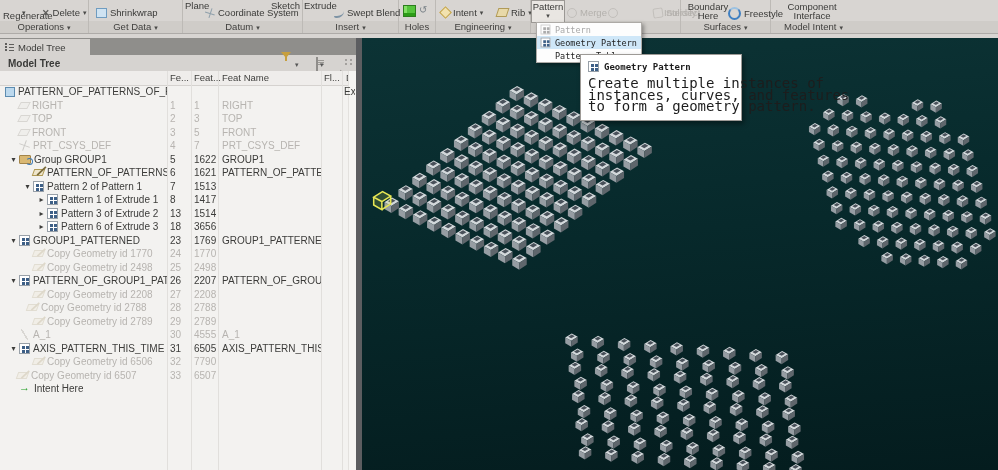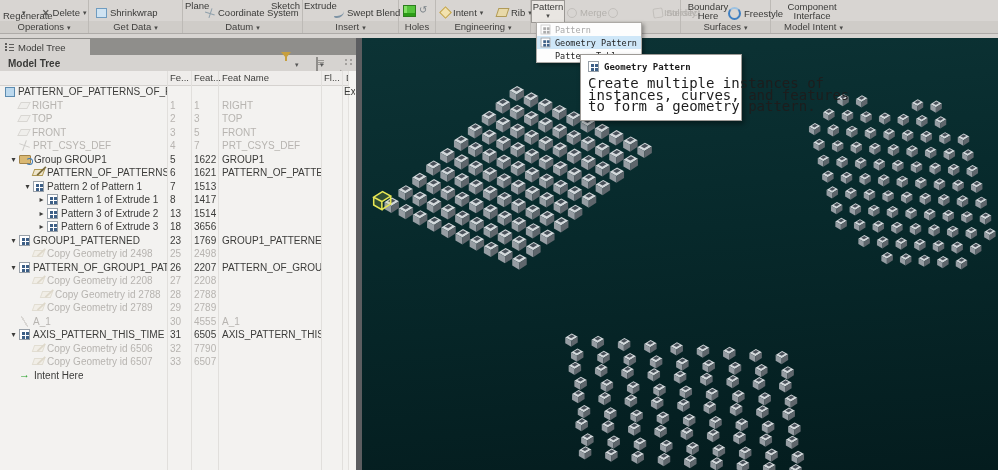--- a/index.html
+++ b/index.html
@@ -687,20 +687,31 @@
           </div>
           <span class="cell fe">23</span>
           <span class="cell id">1769</span>
           <span class="cell nm">GROUP1_PATTERNED</span>
           <span class="cell ex"></span>
         </div>
         <div class="trow gray">
           <div class="tmain" style="padding-left: 22px;">
             <span class="arrow"></span>
             <span class="ticon icon-copy-geom"></span>
+            <span class="tlabel">Copy Geometry id 1770</span>
+          </div>
+          <span class="cell fe">24</span>
+          <span class="cell id">1770</span>
+          <span class="cell nm"></span>
+          <span class="cell ex"></span>
+        </div>
+        <div class="trow gray">
+          <div class="tmain" style="padding-left: 22px;">
+            <span class="arrow"></span>
+            <span class="ticon icon-copy-geom"></span>
             <span class="tlabel">Copy Geometry id 2498</span>
           </div>
           <span class="cell fe">25</span>
           <span class="cell id">2498</span>
           <span class="cell nm"></span>
           <span class="cell ex"></span>
         </div>
         <div class="trow">
           <div class="tmain" style="padding-left: 8px;">
             <span class="arrow">▾</span>
@@ -717,21 +728,21 @@
             <span class="arrow"></span>
             <span class="ticon icon-copy-geom"></span>
             <span class="tlabel">Copy Geometry id 2208</span>
           </div>
           <span class="cell fe">27</span>
           <span class="cell id">2208</span>
           <span class="cell nm"></span>
           <span class="cell ex"></span>
         </div>
         <div class="trow gray">
-          <div class="tmain" style="padding-left: 30px;">
+          <div class="tmain" style="padding-left: 16px;">
             <span class="arrow"></span>
             <span class="ticon icon-copy-geom"></span>
             <span class="tlabel">Copy Geometry id 2788</span>
           </div>
           <span class="cell fe">28</span>
           <span class="cell id">2788</span>
           <span class="cell nm"></span>
           <span class="cell ex"></span>
         </div>
         <div class="trow gray">
@@ -772,21 +783,21 @@
             <span class="arrow"></span>
             <span class="ticon icon-copy-geom"></span>
             <span class="tlabel">Copy Geometry id 6506</span>
           </div>
           <span class="cell fe">32</span>
           <span class="cell id">7790</span>
           <span class="cell nm"></span>
           <span class="cell ex"></span>
         </div>
         <div class="trow gray">
-          <div class="tmain" style="padding-left: 22px;">
+          <div class="tmain" style="padding-left: 6px;">
             <span class="arrow"></span>
             <span class="ticon icon-copy-geom"></span>
             <span class="tlabel">Copy Geometry id 6507</span>
           </div>
           <span class="cell fe">33</span>
           <span class="cell id">6507</span>
           <span class="cell nm"></span>
           <span class="cell ex"></span>
         </div>
         <div class="trow">

